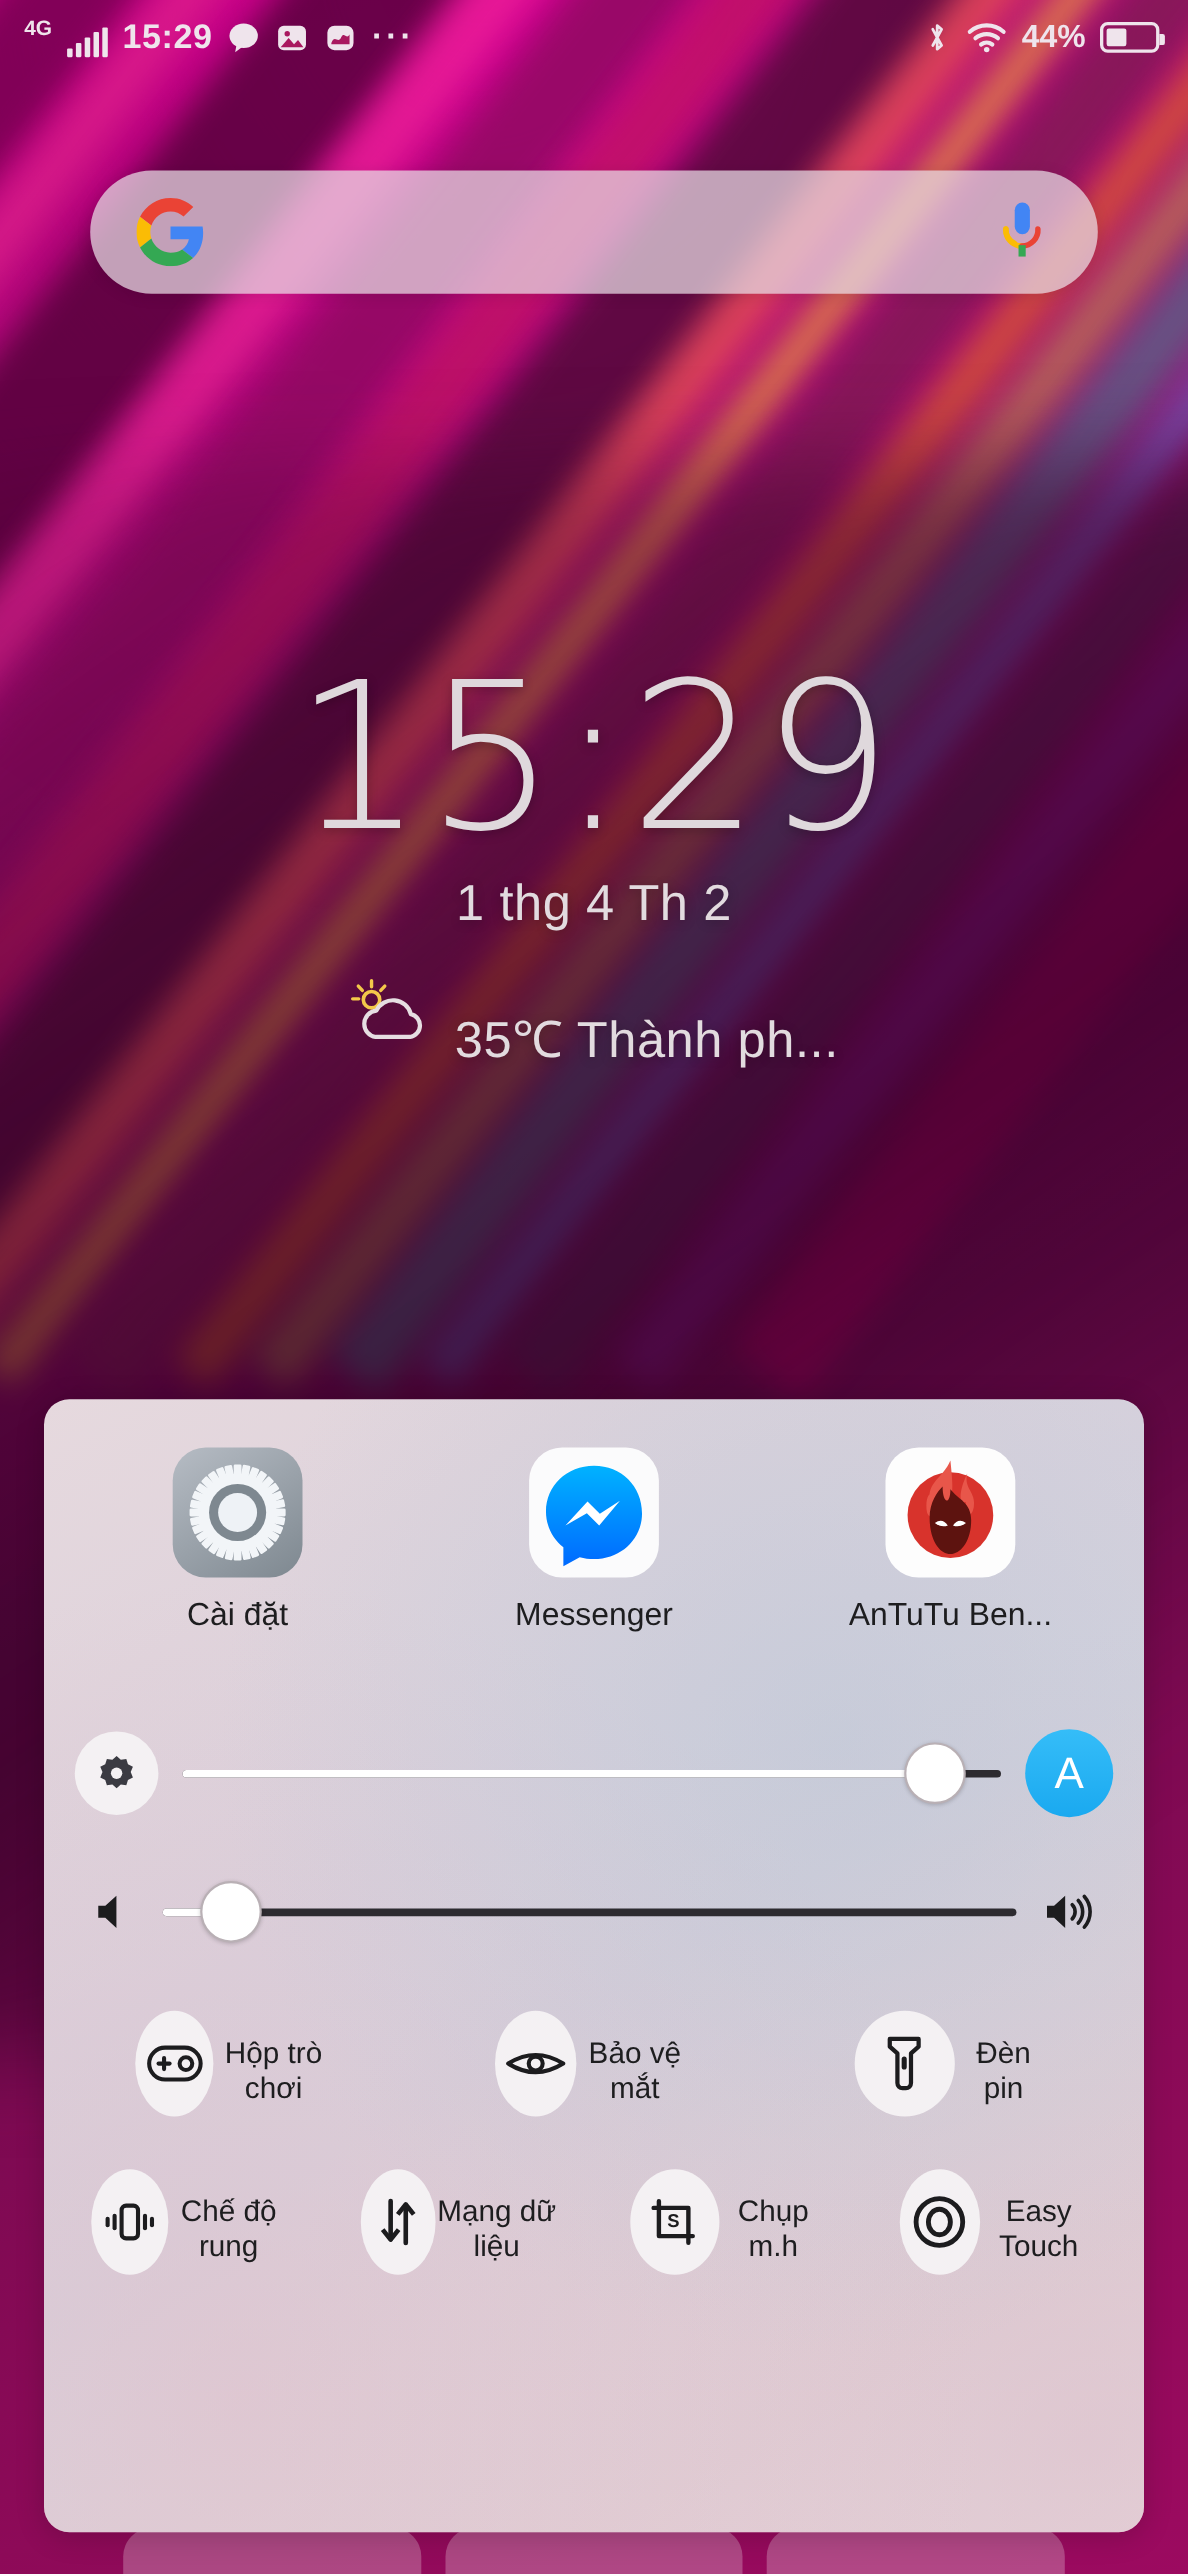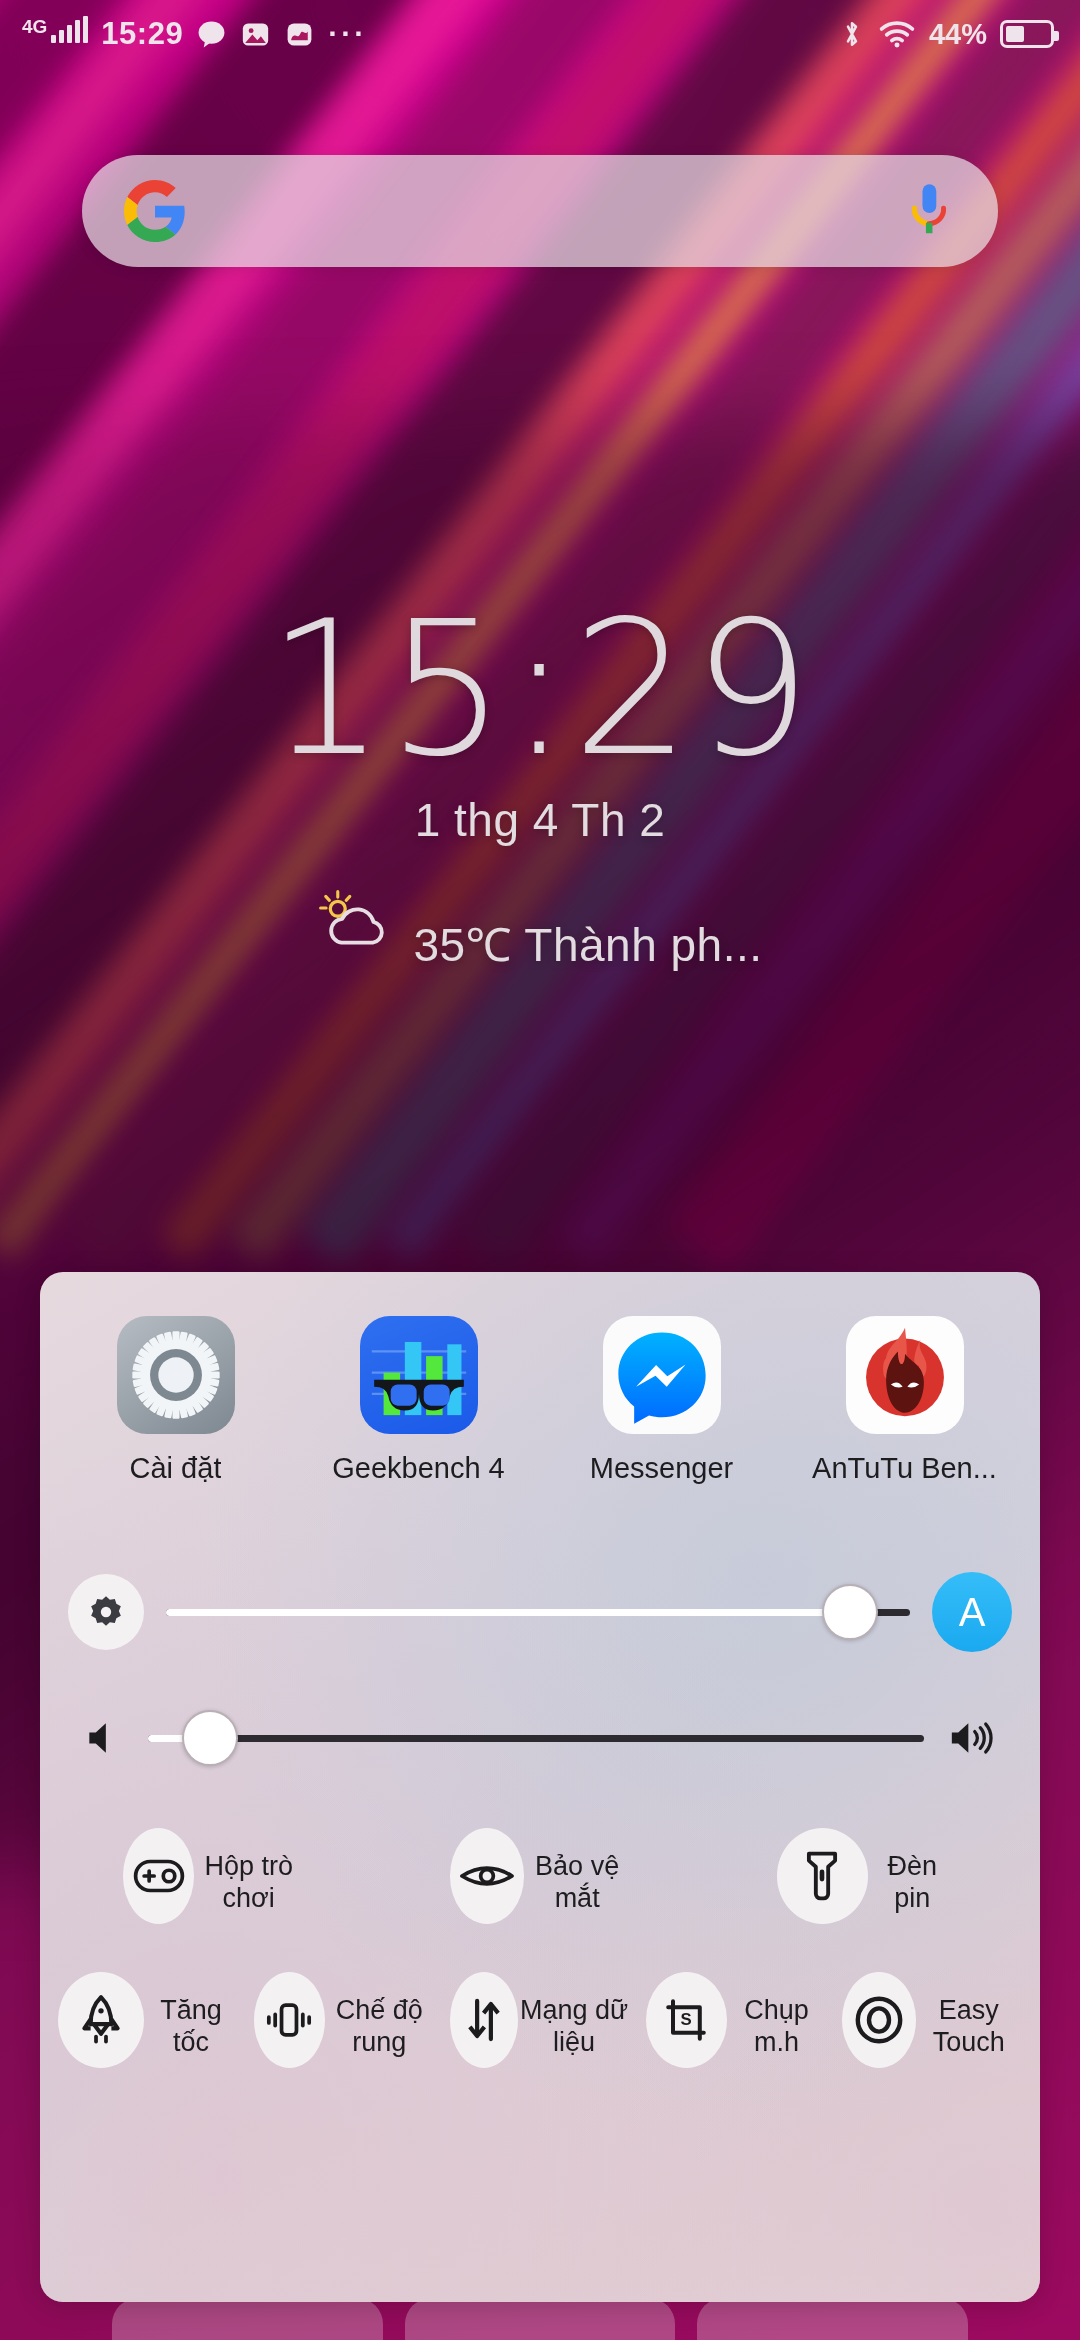--- a/index.html
+++ b/index.html
@@ -40,21 +40,21 @@
   
   #statusbar{
     position:absolute; left:0; top:0; width:1080px; height:68px;
     display:flex; align-items:center; justify-content:space-between;
     padding:0 26px 0 22px;
     color:#efe4ec;
     z-index:30;
   }
   .sb-left{ display:flex; align-items:center; gap:13px; }
   .sb-right{ display:flex; align-items:center; gap:13px; }
-  .net4g{ display:flex; align-items:flex-start; gap:4px; }
+  .net4g{ display:flex; align-items:flex-end; gap:14px; }
   .net4g .lbl{ font-size:19px; font-weight:bold; line-height:1; margin-bottom:16px; }
   .bars{ display:flex; align-items:flex-end; gap:3px; height:26px; }
   .bars i{ display:block; width:5px; background:#efe4ec; border-radius:1px; }
   .bars i:nth-child(1){height:8px;} .bars i:nth-child(2){height:13px;}
   .bars i:nth-child(3){height:18px;} .bars i:nth-child(4){height:23px;} .bars i:nth-child(5){height:27px;}
   #sb-clock{ font-size:31px; font-weight:bold; letter-spacing:.5px; }
   .sbicon{ display:inline-flex; align-items:center; }
   .dots{ font-size:30px; letter-spacing:3px; font-weight:bold; line-height:.6; }
   #sb-battery-pct{ font-size:29px; font-weight:bold; }
   .batt{
@@ -344,39 +344,20 @@
               <rect x="75" y="47" width="12" height="6" rx="1" transform="rotate(78.5 50 50)"></rect>
             </g>
           </g>
           <circle cx="50" cy="50" r="22" fill="#7e8890"></circle>
           <circle cx="50" cy="50" r="15" fill="#eef2f6"></circle>
         </svg>
       </span>
       <span class="app-label">Cài đặt</span>
     </div>
 
-    <div class="app">
-      <span class="app-icon" style="background:linear-gradient(160deg,#2f6ff0,#1b5ae8);">
-        <svg width="118" height="118" viewBox="0 0 100 100">
-          <g opacity=".45" stroke="#9dc7ff" stroke-width="2">
-            <line x1="10" y1="30" x2="90" y2="30"></line>
-              <line x1="10" y1="48" x2="90" y2="48"></line>
-              <line x1="10" y1="66" x2="90" y2="66"></line>
-          </g>
-          <rect x="20" y="48" width="14" height="36" fill="#53e83b"></rect>
-          <rect x="38" y="22" width="14" height="62" fill="#34c6f4"></rect>
-          <rect x="56" y="34" width="14" height="50" fill="#53e83b"></rect>
-          <rect x="74" y="24" width="12" height="60" fill="#34c6f4"></rect>
-          <path d="M12 54 L88 54 L88 60 Q78 60 76 68 Q74 80 62 80 Q50 80 50 66 Q50 80 38 80 Q26 80 24 68 Q22 60 12 60 Z" fill="#13161a"></path>
-          <rect x="26" y="58" width="22" height="18" rx="6" fill="#2f6ff0"></rect>
-          <rect x="54" y="58" width="22" height="18" rx="6" fill="#2f6ff0"></rect>
-        </svg>
-      </span>
-      <span class="app-label">Geekbench 4</span>
-    </div>
 
     <div class="app">
       <span class="app-icon" style="background:#fbfbfc;">
         <svg width="118" height="118" viewBox="0 0 100 100">
           <defs>
               <linearGradient id="msg" x1="0" y1="0" x2="0" y2="1">
             <stop offset="0" stop-color="#00b2ff"></stop>
                 <stop offset="1" stop-color="#006aff"></stop>
           </linearGradient>
             </defs>
@@ -475,34 +456,20 @@
           <line x1="10" y1="11.8" x2="10" y2="15.6" stroke="#1c1c1e" stroke-width="2.4" stroke-linecap="round"></line>
         </svg>
       </span>
       <span class="toggle-label">Đèn pin</span>
     </div>
 
   </div>
 
   <div class="toggle-row" id="toggles-row-2">
 
-    <div class="toggle">
-      <span class="toggle-circle">
-        <svg width="46" height="54" viewBox="0 0 22 26">
-          <path d="M11 2 C15 6 16 11 16 15 L6 15 C6 11 7 6 11 2 Z" fill="none" stroke="#1c1c1e" stroke-width="2" stroke-linejoin="round"></path>
-          <circle cx="11" cy="8.6" r="1.3" fill="#1c1c1e"></circle>
-          <path d="M6 12.6 L3 17 L6 17" fill="none" stroke="#1c1c1e" stroke-width="2" stroke-linejoin="round"></path>
-          <path d="M16 12.6 L19 17 L16 17" fill="none" stroke="#1c1c1e" stroke-width="2" stroke-linejoin="round"></path>
-          <path d="M7.6 15 L11 19.6 L14.4 15" fill="none" stroke="#1c1c1e" stroke-width="2" stroke-linejoin="round"></path>
-          <line x1="8.6" y1="21" x2="8.6" y2="23.4" stroke="#1c1c1e" stroke-width="1.8" stroke-linecap="round"></line>
-          <line x1="13.4" y1="21" x2="13.4" y2="23.4" stroke="#1c1c1e" stroke-width="1.8" stroke-linecap="round"></line>
-        </svg>
-      </span>
-      <span class="toggle-label">Tăng tốc</span>
-    </div>
 
     <div class="toggle">
       <span class="toggle-circle">
         <svg width="56" height="44" viewBox="0 0 30 22">
           <rect x="11" y="3" width="8" height="16" rx="2.2" fill="none" stroke="#1c1c1e" stroke-width="2"></rect>
           <line x1="7.6" y1="8" x2="7.6" y2="14" stroke="#1c1c1e" stroke-width="2" stroke-linecap="round"></line>
           <line x1="4.2" y1="9.4" x2="4.2" y2="12.6" stroke="#1c1c1e" stroke-width="2" stroke-linecap="round"></line>
           <line x1="22.4" y1="8" x2="22.4" y2="14" stroke="#1c1c1e" stroke-width="2" stroke-linecap="round"></line>
           <line x1="25.8" y1="9.4" x2="25.8" y2="12.6" stroke="#1c1c1e" stroke-width="2" stroke-linecap="round"></line>
         </svg>

